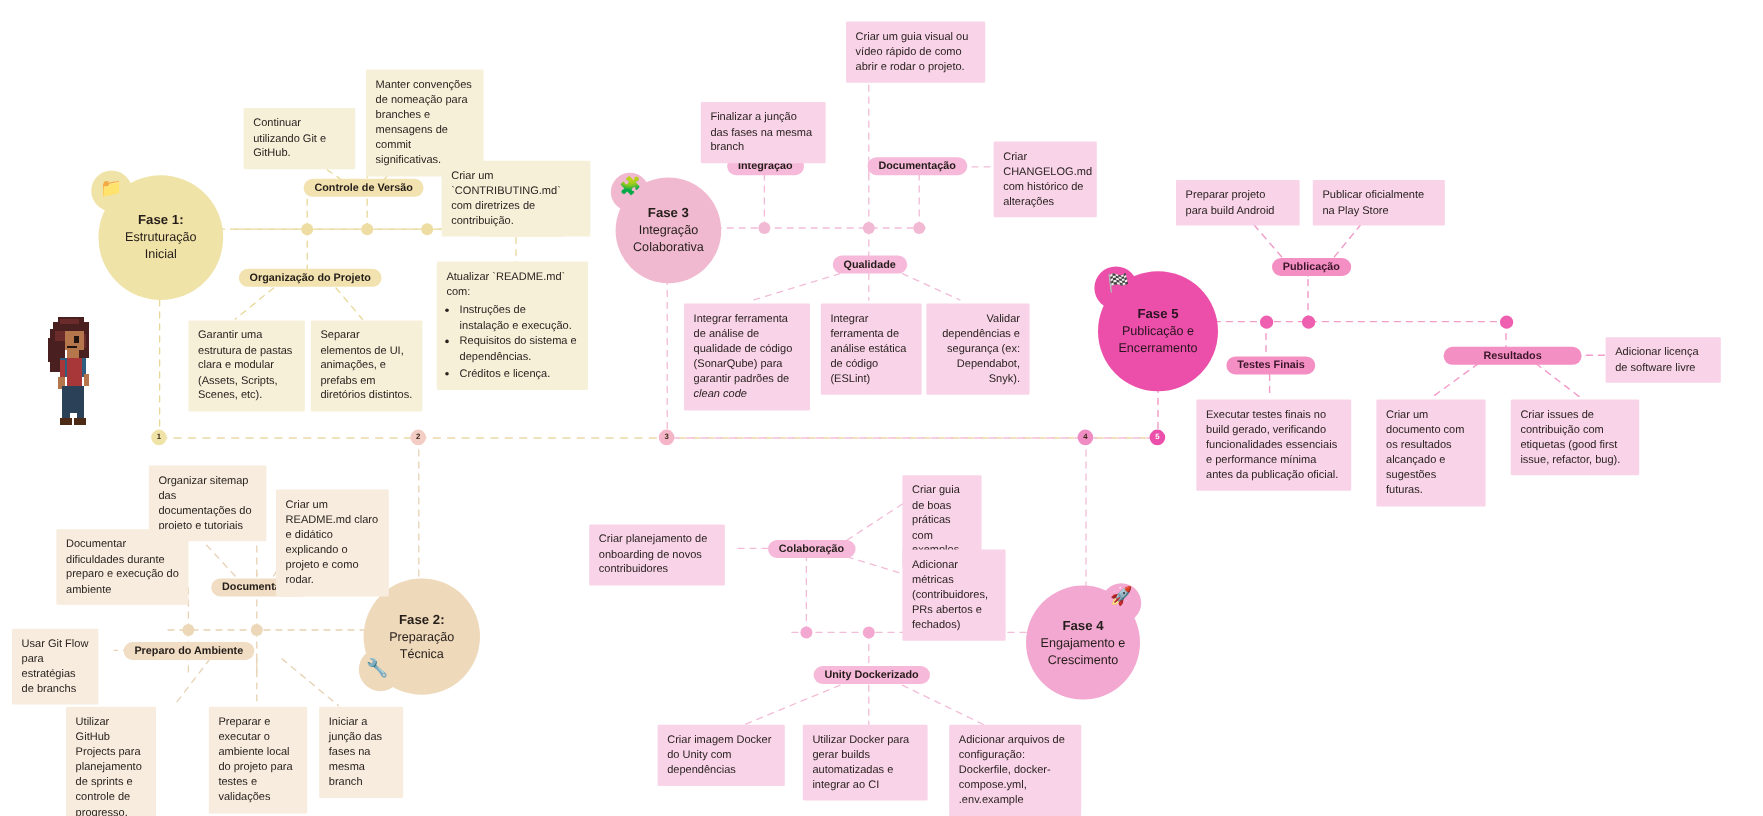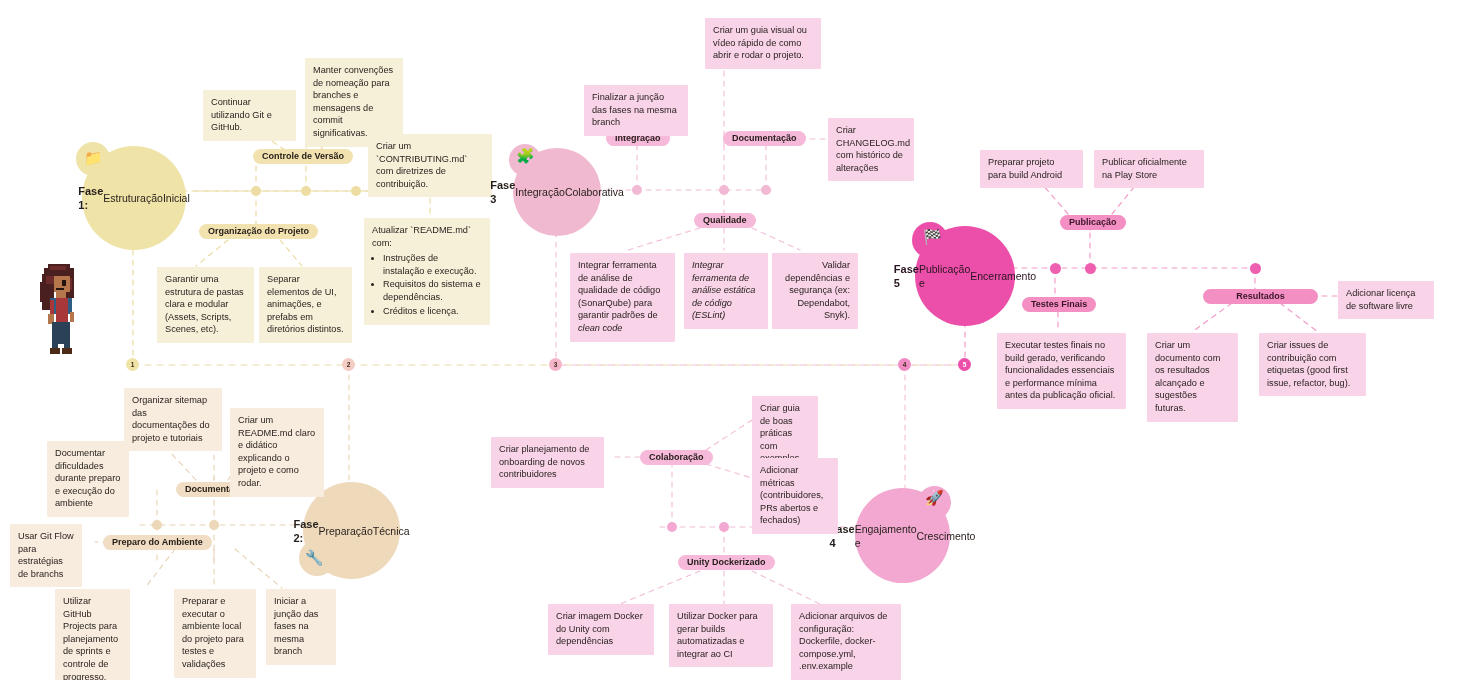--- a/index.html
+++ b/index.html
@@ -52,21 +52,21 @@
   .pill.o{background:#f0ddc3;}
   .pill.p{background:#f6b9d9;}
   .pill.p2{background:#f48fc4;color:#3a1528;}
   .pill.wide{padding:0;}
 
   
   .phase{
     position:absolute;
     border-radius:50%;
     display:flex;
-    flex-direction:row;
+    flex-direction:column;
     align-items:center;
     justify-content:center;
     text-align:left;
     font-size:10.5px;
     line-height:14px;
     color:#241d19;
   }
   .phase .ttl{font-weight:bold;font-size:11px;}
   .bump{position:absolute;border-radius:50%;}
   .blobicon{
@@ -241,21 +241,21 @@
   <div class="blobicon" style="left:305px;top:550px;">🔧</div>
 
   <div class="dot" style="left:152px;top:520px;width:10px;height:10px;background:#ecd8b8;"></div>
   <div class="dot" style="left:209px;top:520px;width:10px;height:10px;background:#ecd8b8;"></div>
 
   <div class="pill o" style="left:176px;top:482px;">Documentação</div>
   <div class="pill o" style="left:103px;top:535px;">Preparo do Ambiente</div>
 
   <div class="note o" style="left:124px;top:388px;width:98px;">Organizar sitemap das documentações do projeto e tutoriais</div>
   <div class="note o" style="left:230px;top:408px;width:94px;">Criar um README.md claro e didático explicando o projeto e como rodar.</div>
-  <div class="note o" style="left:47px;top:441px;width:82px;">Documentar dificuldades durante preparo e execução do ambiente</div>
+  <div class="note o" style="left:47px;top:441px;width:110px;">Documentar dificuldades durante preparo e execução do ambiente</div>
   <div class="note o" style="left:10px;top:524px;width:72px;">Usar Git Flow para estratégias de branchs</div>
   <div class="note o" style="left:55px;top:589px;width:75px;">Utilizar GitHub Projects para planejamento de sprints e controle de progresso.</div>
   <div class="note o" style="left:174px;top:589px;width:82px;">Preparar e executar o ambiente local do projeto para testes e validações</div>
   <div class="note o" style="left:266px;top:589px;width:70px;">Iniciar a junção das fases na mesma branch</div>
 
   <div class="bump" style="left:509px;top:144px;width:32px;height:32px;background:#f0b9cf;"></div>
   <div class="phase" style="left:513px;top:148px;width:88px;height:88px;background:#f0b9cf;">
     <span class="ttl">Fase 3</span>
     <span>Integração</span>
     <span>Colaborativa</span>
@@ -267,21 +267,21 @@
   <div class="dot" style="left:761px;top:185px;width:10px;height:10px;background:#f2b9d4;"></div>
 
   <div class="pill p" style="left:606px;top:131px;">Integração</div>
   <div class="pill p" style="left:723px;top:131px;">Documentação</div>
   <div class="pill p" style="left:694px;top:213px;">Qualidade</div>
 
   <div class="note p" style="left:584px;top:85px;width:104px;">Finalizar a junção das fases na mesma branch</div>
   <div class="note p" style="left:705px;top:18px;width:116px;">Criar um guia visual ou vídeo rápido de como abrir e rodar o projeto.</div>
   <div class="note p" style="left:828px;top:118px;width:86px;">Criar CHANGELOG.md com histórico de alterações</div>
   <div class="note p" style="left:570px;top:253px;width:105px;"><span>Integrar ferramenta de análise de qualidade de código (SonarQube) para garantir padrões de </span><i>clean code</i></div>
-  <div class="note p" style="left:684px;top:253px;width:84px;font-style:italic;">Integrar ferramenta de análise estática de código (ESLint)</div>
+  <div class="note p" style="left:684px;top:253px;width:84px;">Integrar ferramenta de análise estática de código (ESLint)</div>
   <div class="note p" style="left:772px;top:253px;width:86px;text-align:right;">Validar dependências e segurança (ex: Dependabot, Snyk).</div>
 
   <div class="bump" style="left:918px;top:486px;width:33px;height:33px;background:#f2a8d0;"></div>
   <div class="phase" style="left:855px;top:488px;width:95px;height:95px;background:#f2a8d0;">
     <span class="ttl">Fase 4</span>
     <span>Engajamento e</span>
     <span>Crescimento</span>
   </div>
   <div class="blobicon" style="left:925px;top:490px;">🚀</div>
 

